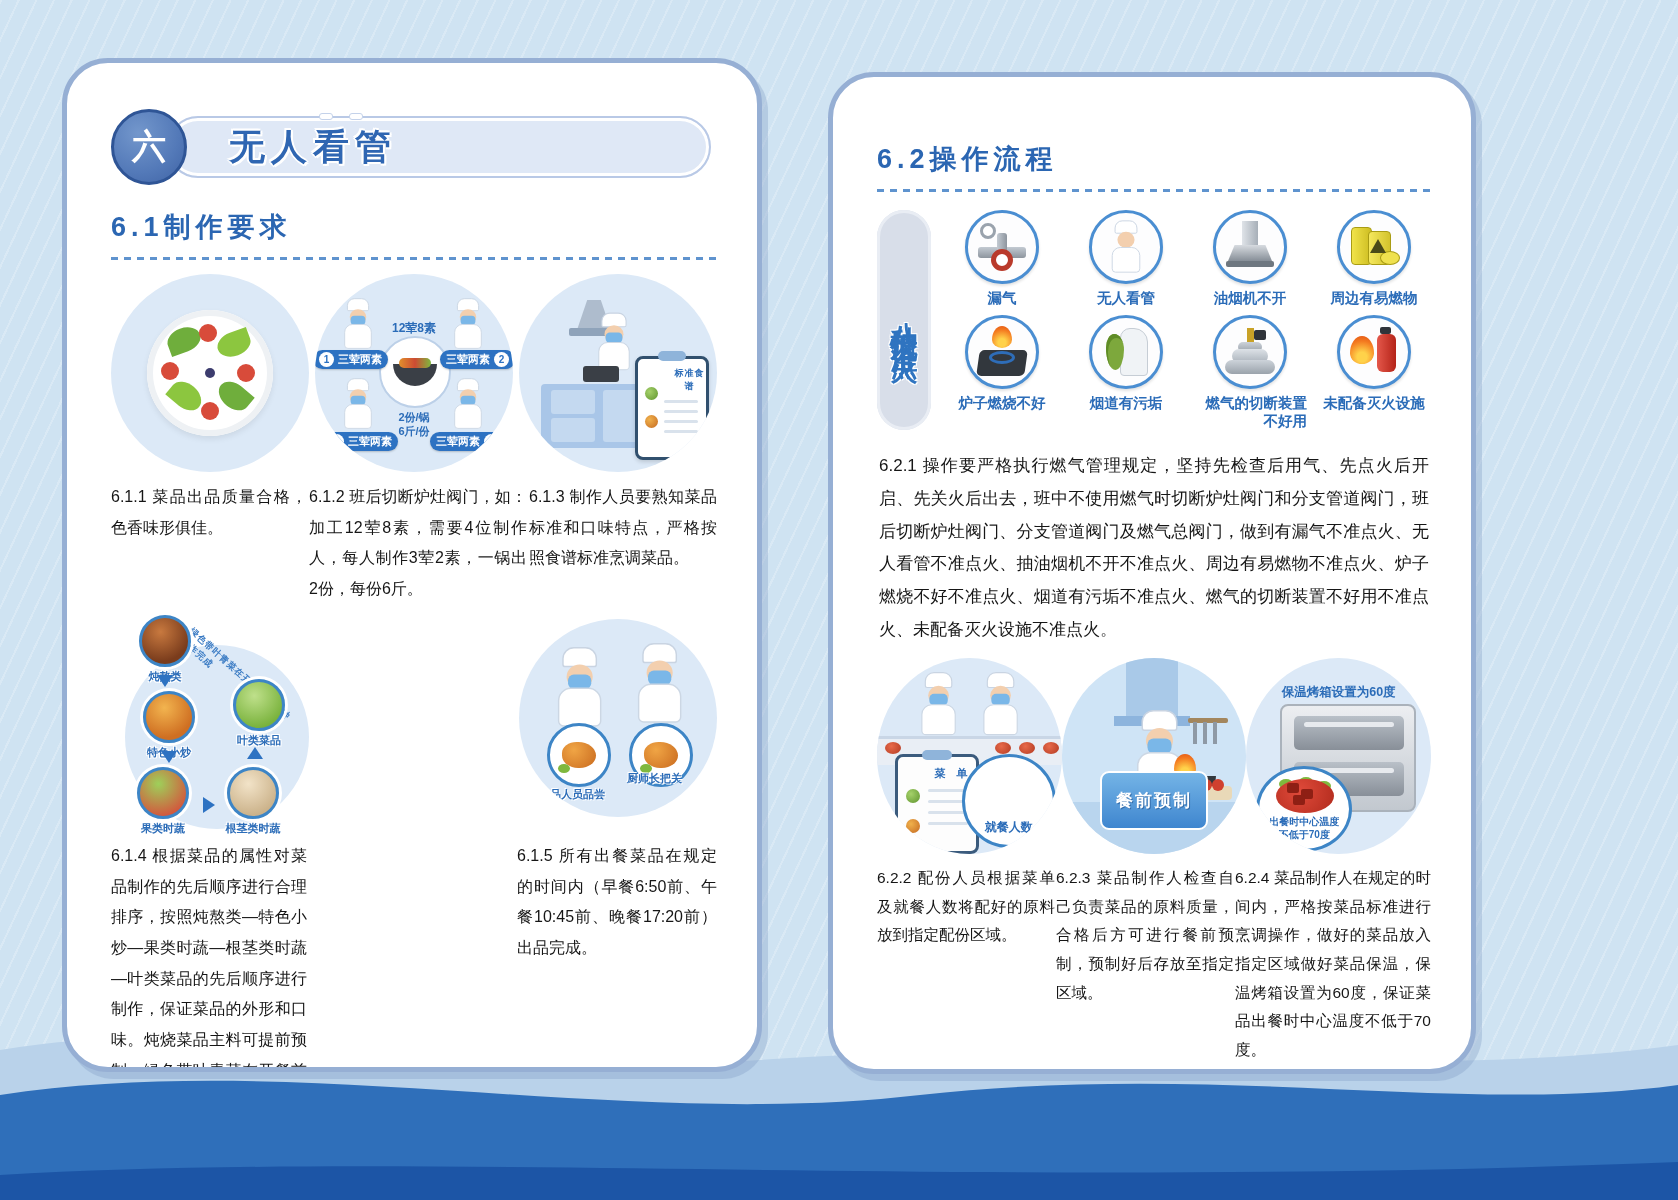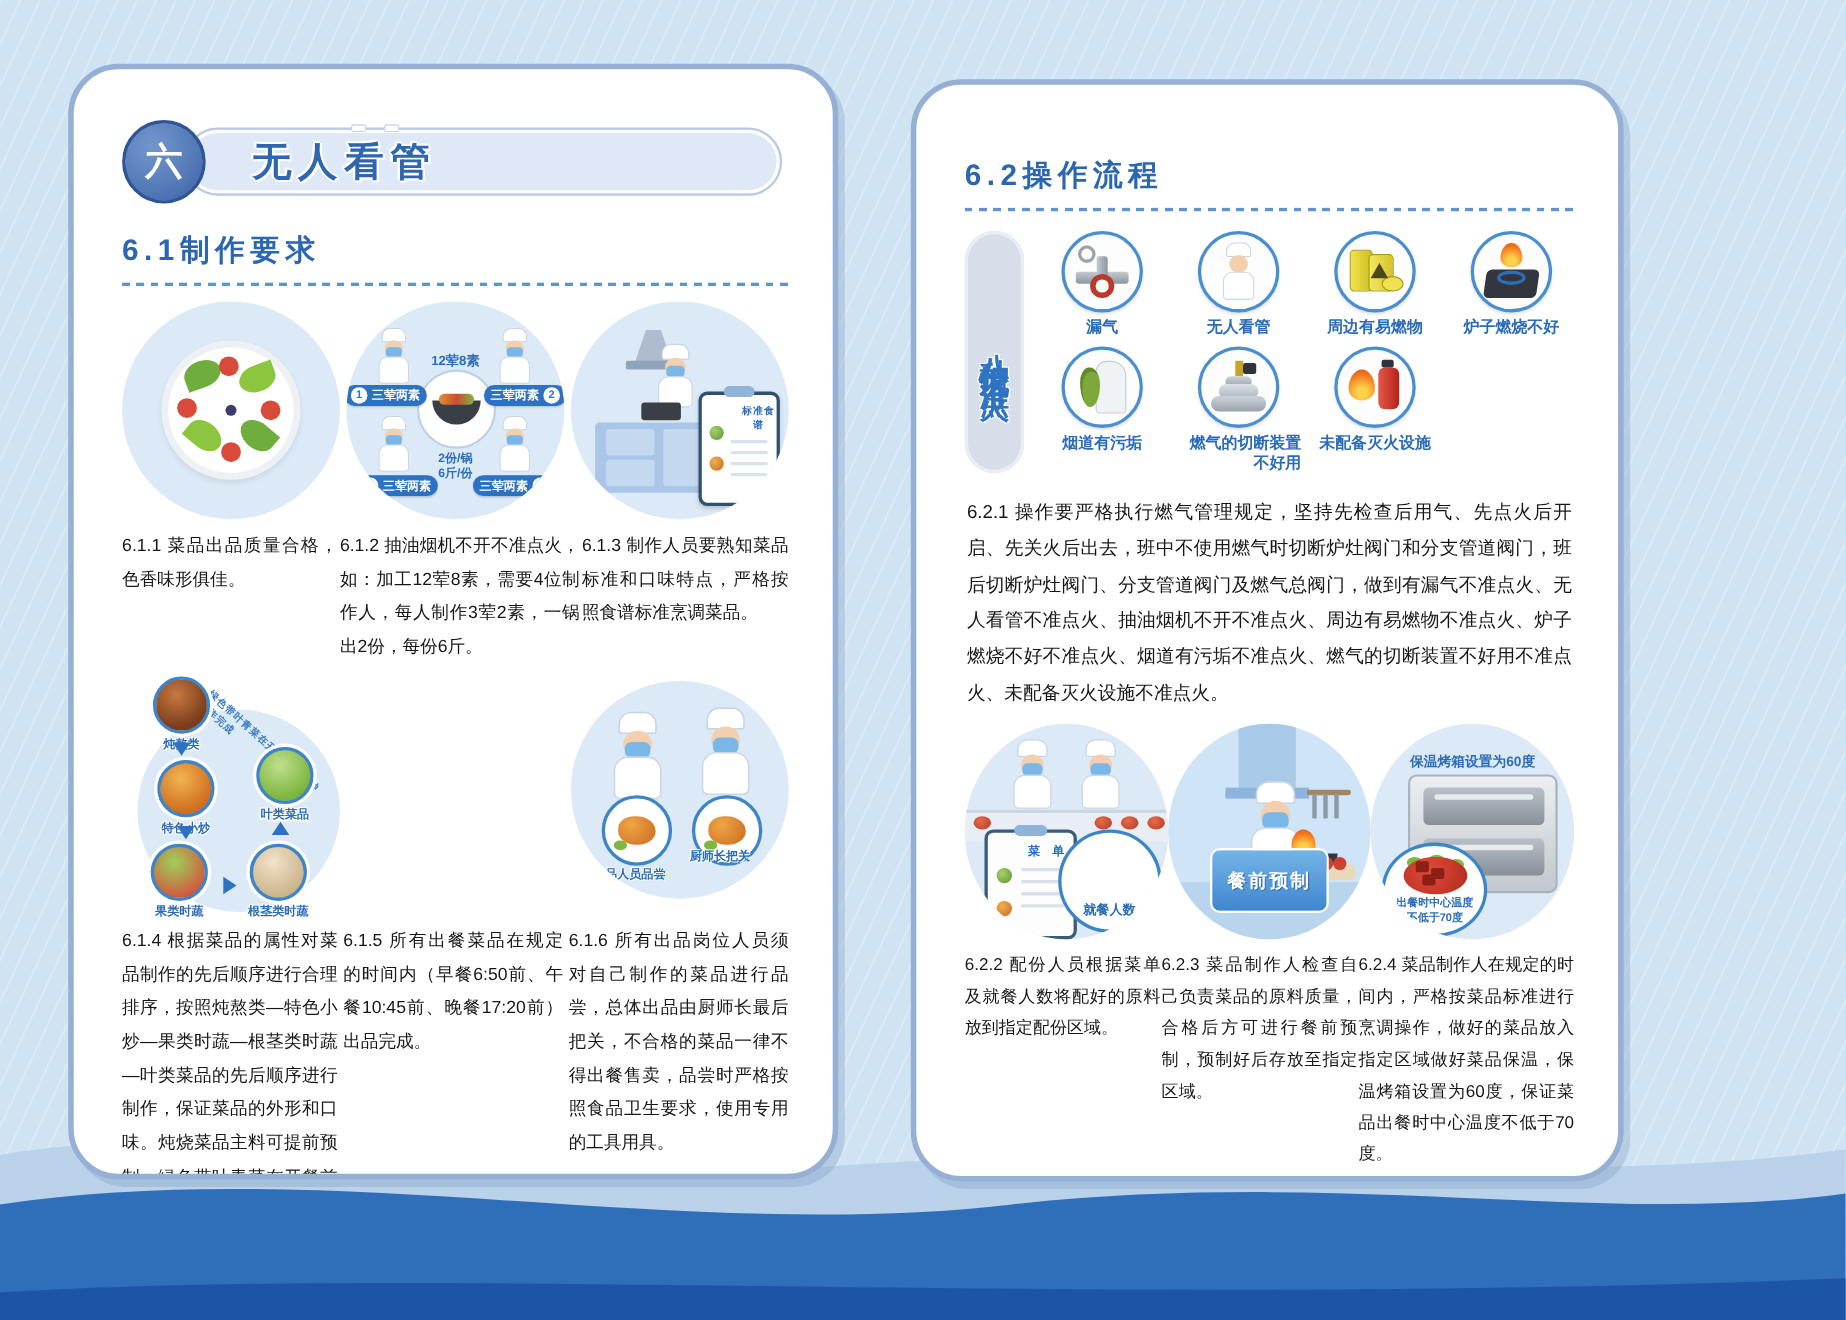--- a/index.html
+++ b/index.html
@@ -350,21 +350,21 @@
             <div class="ln"></div>
           <span class="dot d2"></span>
             <div class="ln"></div>
             <div class="ln"></div>
         </div>
       </div>
     </div>
 
     <div class="txt-row">
       <p class="tw1">6.1.1 菜品出品质量合格，色香味形俱佳。</p>
-      <p class="tw2">6.1.2 抽油烟机不开不准点火，如：加工12荤8素，需要4位制作人，每人制作3荤2素，一锅出2份，每份6斤。</p>
+      <p class="tw2">6.1.2 班后切断炉灶阀门，如：加工12荤8素，需要4位制作人，每人制作3荤2素，一锅出2份，每份6斤。</p>
       <p class="tw3">6.1.3 制作人员要熟知菜品标准和口味特点，严格按照食谱标准烹调菜品。</p>
     </div>
 
     <div class="illus-row">
       <div class="flowwrap">
         <div class="flow-bg"></div>
         <div class="fnote">绿色带叶青菜在开餐前15分钟制作完成</div>
         <div class="fnode fn1">
             <div class="cc fc-stew"></div>
             <div class="lb">炖熬类</div>
@@ -414,21 +414,20 @@
             <span class="gr"></span>
           </div>
         <div class="ts-lab tl1">出品人员品尝</div>
         <div class="ts-lab tl2">厨师长把关</div>
       </div>
     </div>
 
     <div class="txt-row">
       <p class="tw1">6.1.4 根据菜品的属性对菜品制作的先后顺序进行合理排序，按照炖熬类—特色小炒—果类时蔬—根茎类时蔬—叶类菜品的先后顺序进行制作，保证菜品的外形和口味。炖烧菜品主料可提前预制，绿色带叶青菜在开餐前15分钟制作完成，不可提前制作。</p>
       <p class="tw2" style="width:200px;">6.1.5 所有出餐菜品在规定的时间内（早餐6:50前、午餐10:45前、晚餐17:20前）出品完成。</p>
-      <p class="tw3" style="width:200px;">6.1.6 所有出品岗位人员须对自己制作的菜品进行品尝，总体出品由厨师长最后把关，不合格的菜品一律不得出餐售卖，品尝时严格按照食品卫生要求，使用专用的工具用具。</p>
     </div>
   </div>
 
   <div class="card card-right">
     <div class="sec-h">6.2操作流程</div>
     <div class="dash"></div>
 
     <div class="nofire">
       <div class="vpill">八种情况不准点火</div>
       <div class="nfgrid">
@@ -445,20 +444,30 @@
         </div>
         <div class="nfcell">
           <div class="nficon">
               <div class="chef" style="transform:scale(.95);">
                 <span class="hat"></span>
                 <span class="face"></span>
                 <span class="body"></span>
               </div>
             </div>
           <div class="nflabel">无人看管</div>
+        </div>
+        <div class="nfcell">
+          <div class="nficon">
+              <div class="ic hood">
+                <span class="duct"></span>
+                <span class="base"></span>
+                <span class="lip"></span>
+              </div>
+            </div>
+          <div class="nflabel">油烟机不开</div>
         </div>
         <div class="nfcell">
           <div class="nficon">
               <div class="ic barrels">
                 <span class="b1"></span>
                 <span class="b2"></span>
                 <span class="b3"></span>
                 <span class="warn"></span>
               </div>
             </div>

